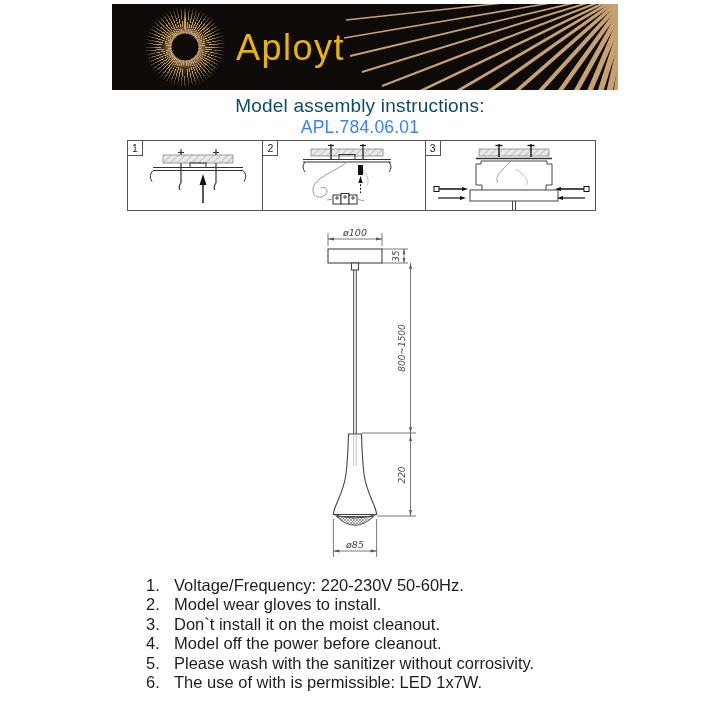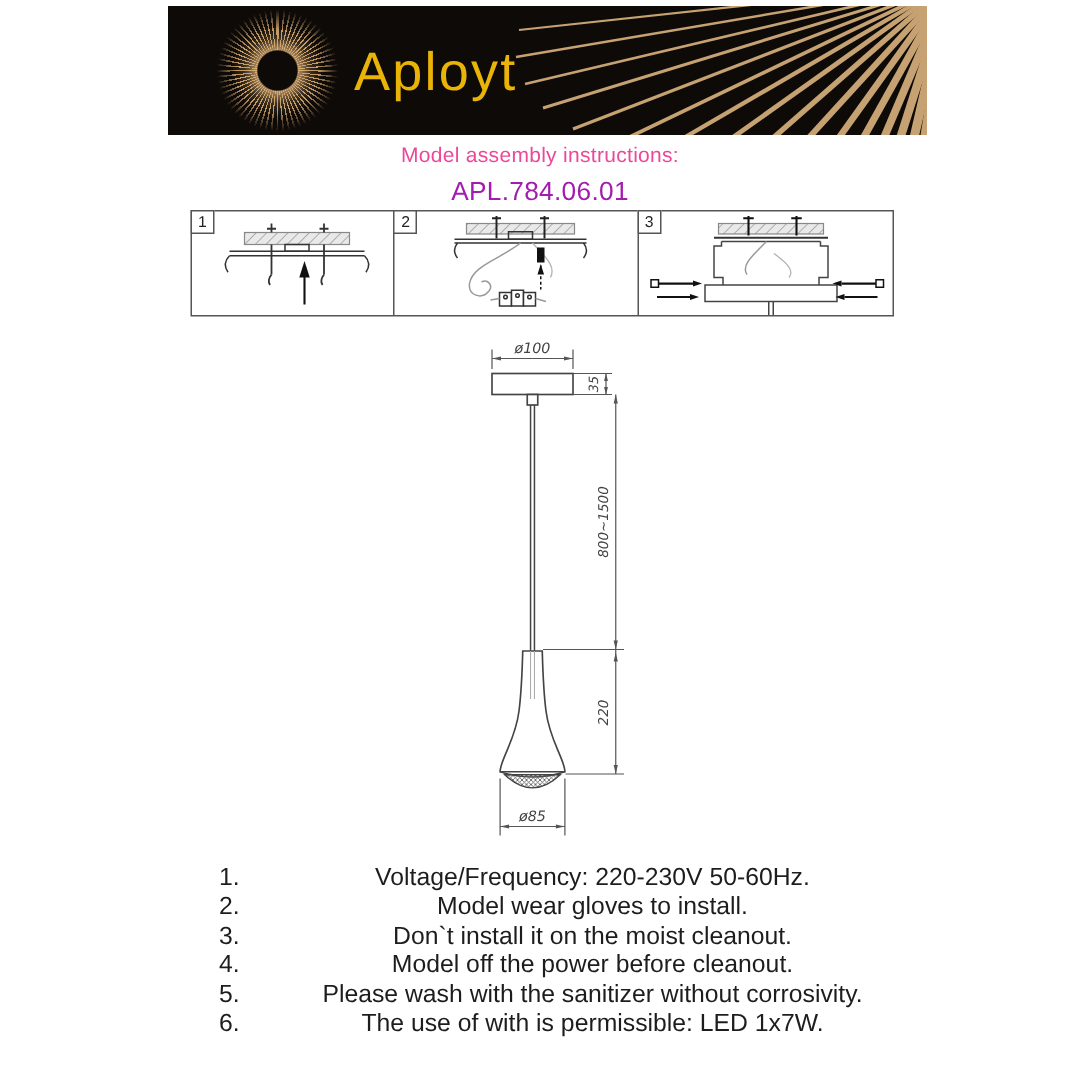--- a/index.html
+++ b/index.html
@@ -14,42 +14,42 @@
       radial-gradient(circle at 50% 50%, #0d0a08 0 13px, rgba(13,10,8,0) 14px),
       radial-gradient(circle at 50% 50%, rgba(224,180,122,0.9) 12px, rgba(200,156,100,0.25) 22px, rgba(13,10,8,0) 31px),
       radial-gradient(circle at 50% 50%, rgba(13,10,8,0) 0 46%, #0d0a08 70%),
       repeating-conic-gradient(#c59c66 0deg 1.8deg, #0d0a08 1.8deg 5.6deg);}
   .brand{position:absolute;left:124px;top:23px;font-size:36px;font-weight:400;
          letter-spacing:1.5px;color:#eab308;}
   .band-rays{position:absolute;right:0;top:0;}
 
   
   .title1{position:absolute;left:0;top:95px;width:720px;text-align:center;
-          font-size:14px;font-weight:500;color:#ec4899;letter-spacing:.2px;}
+          font-size:19px;font-weight:500;color:#0c4a6e;letter-spacing:.2px;}
   .title2{position:absolute;left:0;top:117px;width:720px;text-align:center;
-          font-size:17.5px;font-weight:500;color:#a21caf;letter-spacing:.2px;}
+          font-size:17.5px;font-weight:500;color:#3b82f6;letter-spacing:.2px;}
 
   
   .steps{position:absolute;left:127px;top:140px;width:469px;height:71px;
          border:1px solid #555;display:flex;box-sizing:border-box;background:#fff;}
   .step{position:relative;height:100%;box-sizing:border-box;}
   .step+.step{border-left:1px solid #555;}
   .step-badge{position:absolute;left:-1px;top:-1px;width:14px;height:14px;
       border:1px solid #555;background:#fff;font-size:10.5px;font-weight:500;
       line-height:14px;text-align:center;color:#222;z-index:2;}
   .step svg{position:absolute;left:0;top:0;}
 
   
   .lamp{position:absolute;left:300px;top:220px;}
 
   
   .ilist{position:absolute;left:146px;top:576px;width:470px;}
   .irow{display:flex;font-size:16.5px;line-height:19.4px;color:#1d1d1d;}
   .inum{width:28px;flex:0 0 28px;}
-  .itext{flex:1;text-align:center;}
+  .itext{flex:1;}
 </style>
 </head>
 <body>
 
 <div class="page">
 
   <svg width="0" height="0" style="position:absolute">
     <defs>
       <pattern id="hatchP" width="5" height="5" patternUnits="userSpaceOnUse" patternTransform="rotate(45)">
         <rect width="5" height="5" fill="#e9e9e9"></rect>

